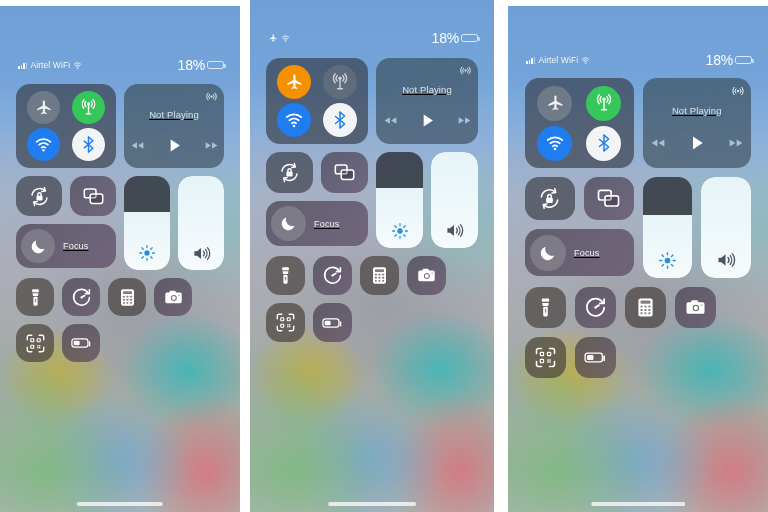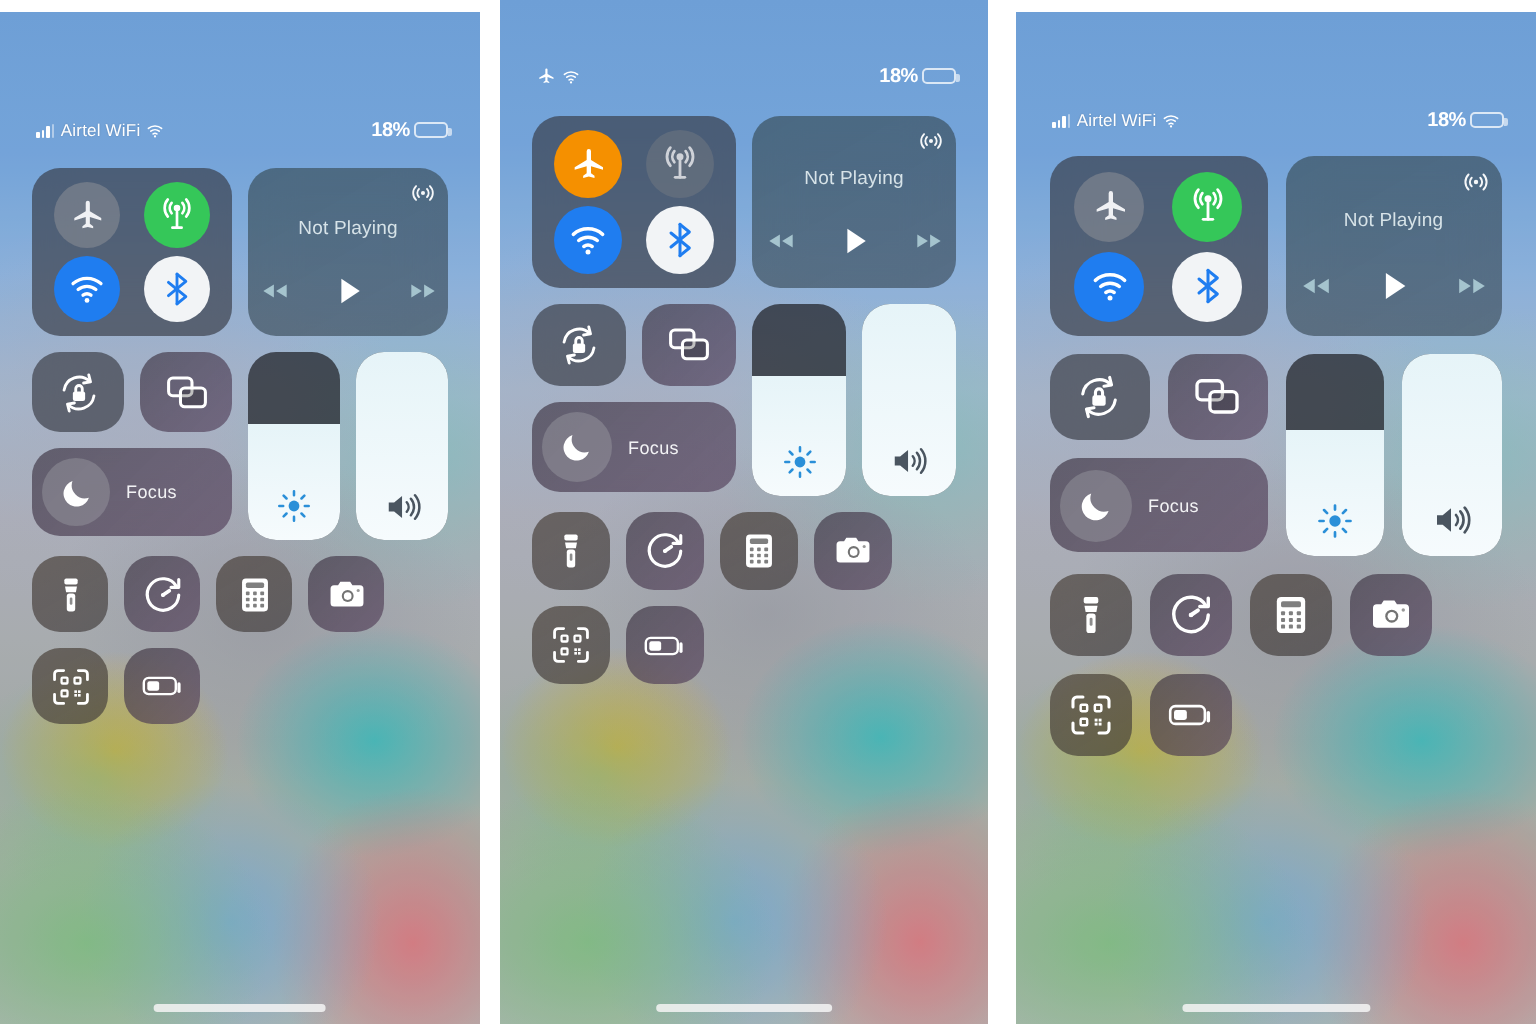--- a/index.html
+++ b/index.html
@@ -51,41 +51,41 @@
   .statusbar {
     position: absolute; left: 0; right: 0;
     display: flex; align-items: center;
     color: #ffffff;
     font-size: 8.5px;
     letter-spacing: 0.1px;
   }
   .sb-left { display: flex; align-items: center; gap: 3px; padding-left: 18px; }
   .sb-right { margin-left: auto; display:flex; align-items:center; gap:2px; padding-right: 16px; }
   .sb-carrier { font-size: 8.5px; font-weight: 400; text-shadow: 0 0 1px rgba(0,0,0,.2); }
-  .sb-pct { font-size: 10px; font-weight: 700; letter-spacing:-.2px; }
+  .sb-pct { font-size: 14px; font-weight: 400; letter-spacing:-.2px; }
   .bars { display: flex; align-items: flex-end; gap: 1px; height: 8px; }
   .bars i { width: 1.6px; background: #fff; border-radius: .5px; display:block; }
   .bars i:nth-child(1){ height:3px; }
   .bars i:nth-child(2){ height:4.5px; }
   .bars i:nth-child(3){ height:6px; }
   .bars i:nth-child(4){ height:7.5px; opacity:.45; }
   .batt {
     position: relative; width: 17px; height: 8.5px;
     border: 1px solid rgba(255,255,255,.75); border-radius: 2.5px;
     padding: 1px;
   }
   .batt::after {
     content:''; position:absolute; right:-3px; top:2.6px;
     width:1.6px; height:3.2px; border-radius:0 1px 1px 0;
     background: rgba(255,255,255,.6);
   }
   .batt .fill { height:100%; width:22%; background:#f03b2e; border-radius:1.4px; }
 
   
-  .cc { position: absolute; left: 0; right: 0; }
+  .cc { position: absolute; left: 0; right: 0; text-decoration: underline; }
   .row { display: flex; }
   .mod {
     border-radius: 14px;
     background: rgba(58,58,64,0.58);
     backdrop-filter: blur(12px);
     position: relative;
     overflow: hidden;
   }
   .mod-dark  { background: rgba(48,50,58,0.62); }
   .mod-plum  { background: linear-gradient(135deg, rgba(60,52,66,.66), rgba(80,58,86,.62)); }

